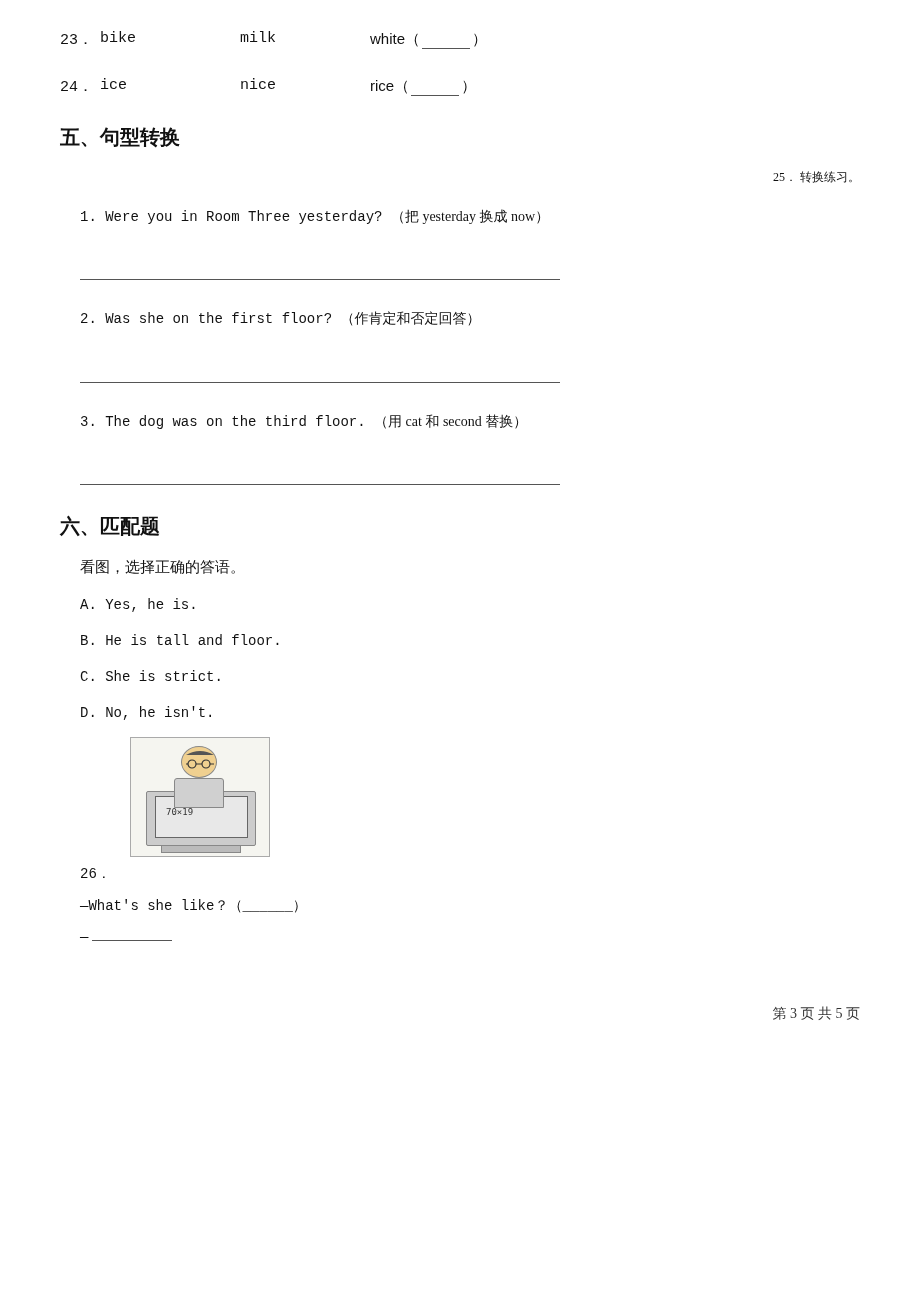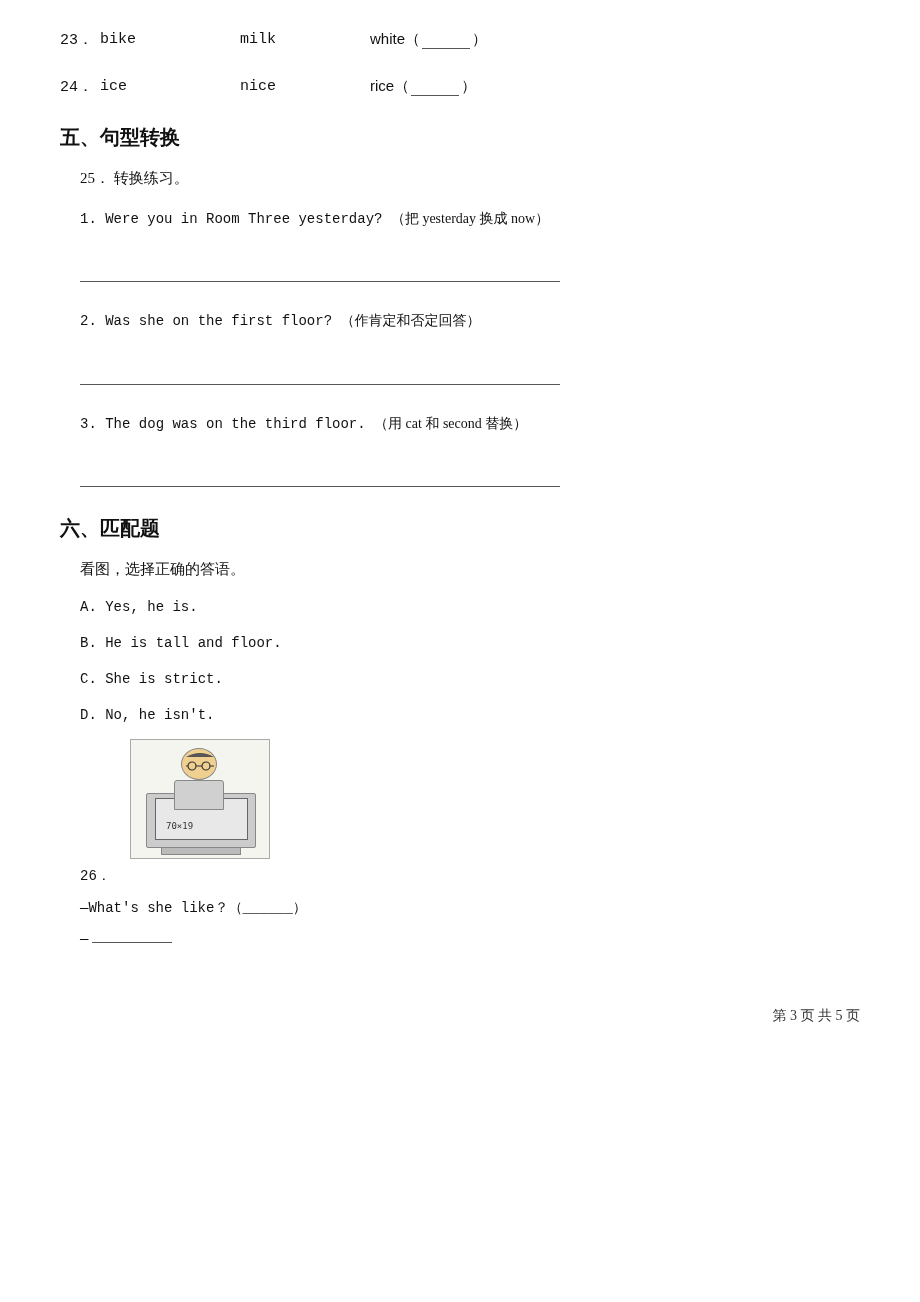--- a/index.html
+++ b/index.html
@@ -11,21 +11,21 @@
       background: #fff;
       font-family: "SimSun", "宋体", serif;
       font-size: 16px;
       color: #111;
       width: 920px;
       min-height: 1302px;
       padding: 30px 60px 60px 60px;
     }
     .question-row {
       display: flex;
-      align-items: center;
+      align-items: flex-start;
       margin-bottom: 28px;
       font-family: "Courier New", Courier, monospace;
       font-size: 15px;
     }
     .q-num {
       min-width: 40px;
     }
     .q-word {
       min-width: 140px;
     }
@@ -46,23 +46,24 @@
     .section-title {
       font-size: 20px;
       font-weight: bold;
       font-family: "SimHei", "黑体", sans-serif;
       margin-top: 28px;
       margin-bottom: 18px;
     }
 
     .sub-instruction {
       font-family: "SimSun", "宋体", serif;
-      font-size: 15px;
+      font-size: 12px;
       margin-bottom: 20px;
       margin-left: 20px;
+      text-align: right;
     }
 
     .transform-item {
       margin-bottom: 36px;
       margin-left: 20px;
     }
 
     .transform-question {
       font-family: "Courier New", Courier, monospace;
       font-size: 14px;
@@ -133,21 +134,21 @@
       position: absolute;
       top: 4px;
       left: 8px;
       width: 93px;
       height: 42px;
       background: #e8e8e8;
       border: 1px solid #666;
     }
     .screen-text {
       position: absolute;
-      top: 22px;
+      top: 10px;
       left: 10px;
       font-size: 9px;
       font-family: monospace;
       color: #333;
     }
     .desk-base {
       position: absolute;
       bottom: 3px;
       left: 30px;
       width: 80px;

